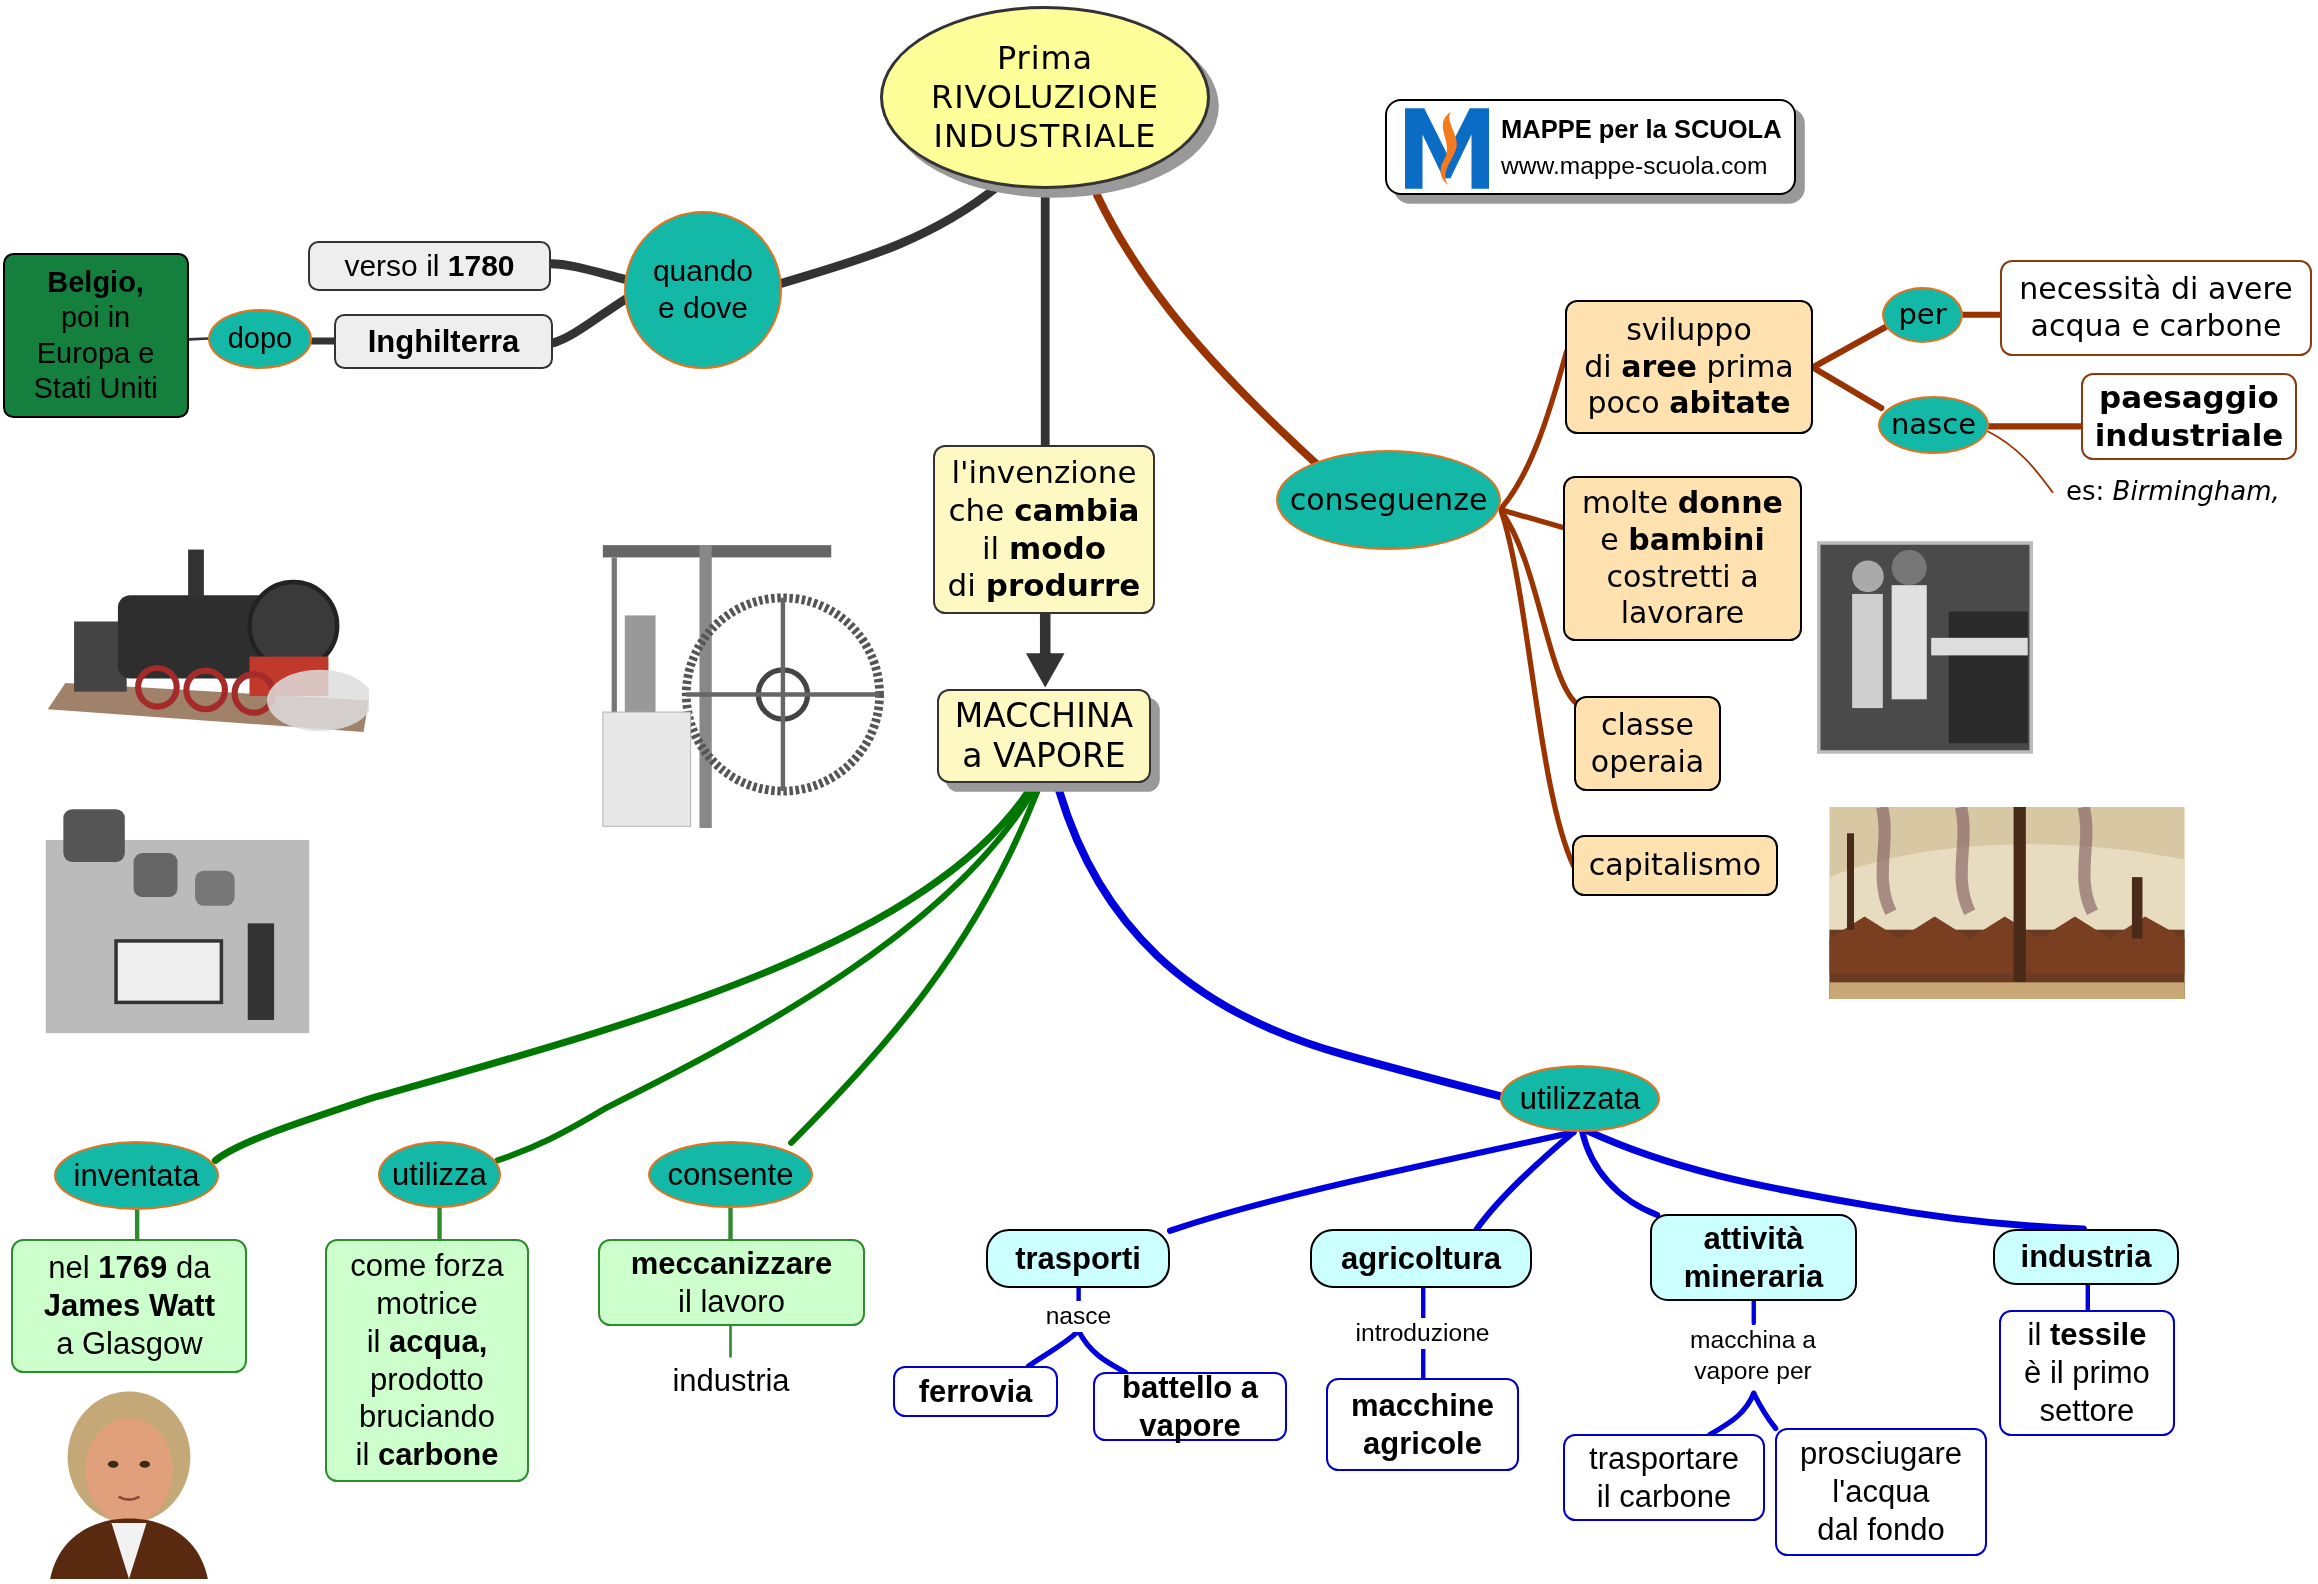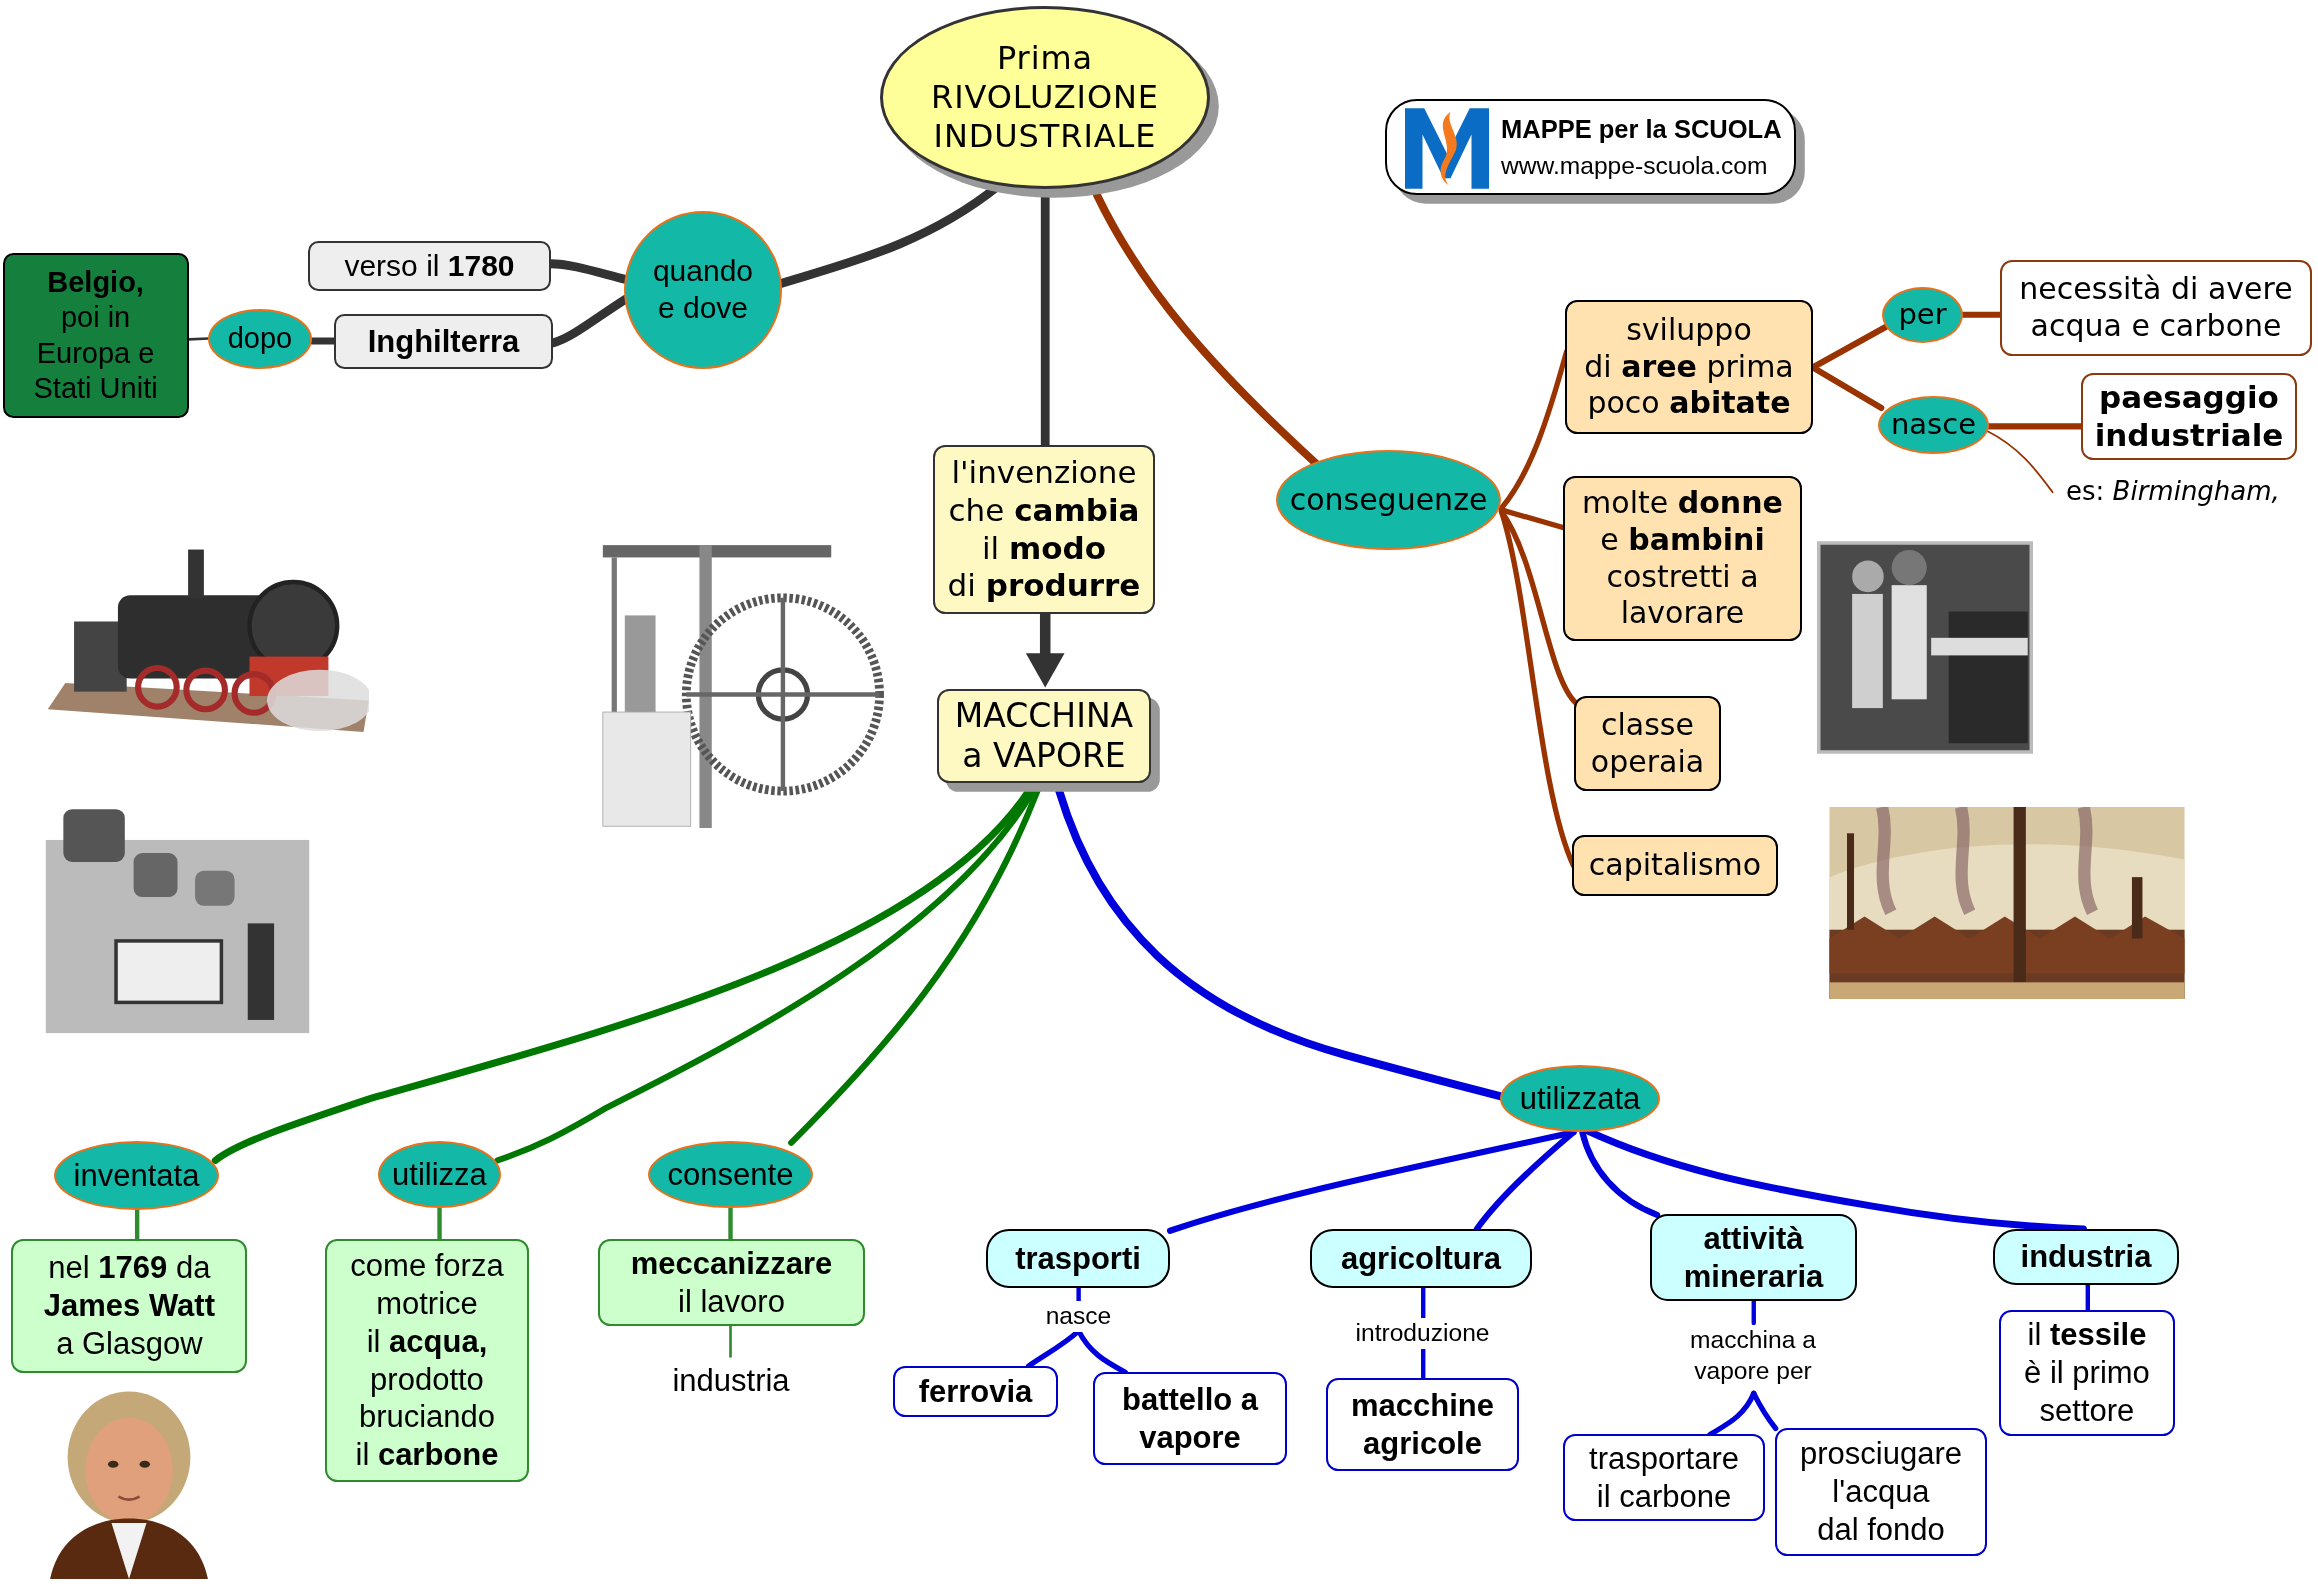--- a/index.html
+++ b/index.html
@@ -12,21 +12,21 @@
   .ellipse { border-radius: 50%; background: #14b8a6; border: 2.6px solid #e8721c; }
   .box { border-radius: 12.3px; border: 2.6px solid #000; }
   .shadow { box-shadow: 8.8px 8.8px 0 #999; }
   b { font-weight: bold; }
 
   
   #n-main { left: 880px; top: 6.2px; width: 330px; height: 183px; background: #ffff99;
             border: 3.5px solid #333; border-radius: 50%; font-size: 32px; letter-spacing: 0.9px; }
   
   #logo { left: 1385px; top: 99px; width: 411px; height: 96px; border: 2.6px solid #000;
-          border-radius: 32px; background: #fff; z-index: 2; position: absolute; box-sizing: border-box;
+          border-radius: 16px; background: #fff; z-index: 2; position: absolute; box-sizing: border-box;
           box-shadow: 8.8px 8.8px 0 #999; }
   #logo .mark { position: absolute; left: 17.6px; top: 7px; width: 84px; height: 81px; }
   #logo .title { position: absolute; left: 114px; top: 14px; font-family: "Liberation Sans", sans-serif;
           font-weight: bold; font-size: 25.5px; }
   #logo .url { position: absolute; left: 114px; top: 51px; font-family: "Liberation Sans", sans-serif;
           font-size: 24.6px; }
 
   .gray { background: #eeeeee; border: 2.6px solid #333; border-radius: 10.5px; font-family: "Liberation Sans", sans-serif; }
   .yellow { background: #fef9c3; border: 2.6px solid #333; }
   .tan { background: #ffe2b0; border: 2.6px solid #000; }
@@ -223,21 +223,21 @@
 <div class="node ellipse" style="left:1500px;top:1065px;width:160px;height:67px;font-size:31px;font-family:'Liberation Sans',sans-serif;">
   <span>utilizzata</span>
 </div>
 <div class="node cyan" style="left:986px;top:1229px;width:184px;height:59px;font-size:31px;">
   <span>trasporti</span>
 </div>
 <div class="label" style="left:1026px;top:1301px;width:105px;font-size:24.6px;">nasce</div>
 <div class="node box bluebox" style="left:893px;top:1366px;width:165px;height:51px;font-size:31px;font-weight:bold;">
   <span>ferrovia</span>
 </div>
-<div class="node box bluebox" style="left:1093px;top:1372px;width:194px;height:93px;font-size:31px;font-weight:bold;">
+<div class="node box bluebox" style="left:1093px;top:1372px;width:194px;height:69px;font-size:31px;font-weight:bold;">
   <span class="t">battello a
 vapore</span>
 </div>
 <div class="node cyan" style="left:1310px;top:1229px;width:222px;height:59px;font-size:31px;">
   <span>agricoltura</span>
 </div>
 <div class="label" style="left:1326px;top:1318px;width:193px;font-size:24.6px;">introduzione</div>
 <div class="node box bluebox" style="left:1326px;top:1378px;width:193px;height:93px;font-size:31px;font-weight:bold;">
   <span class="t">macchine
 agricole</span>

